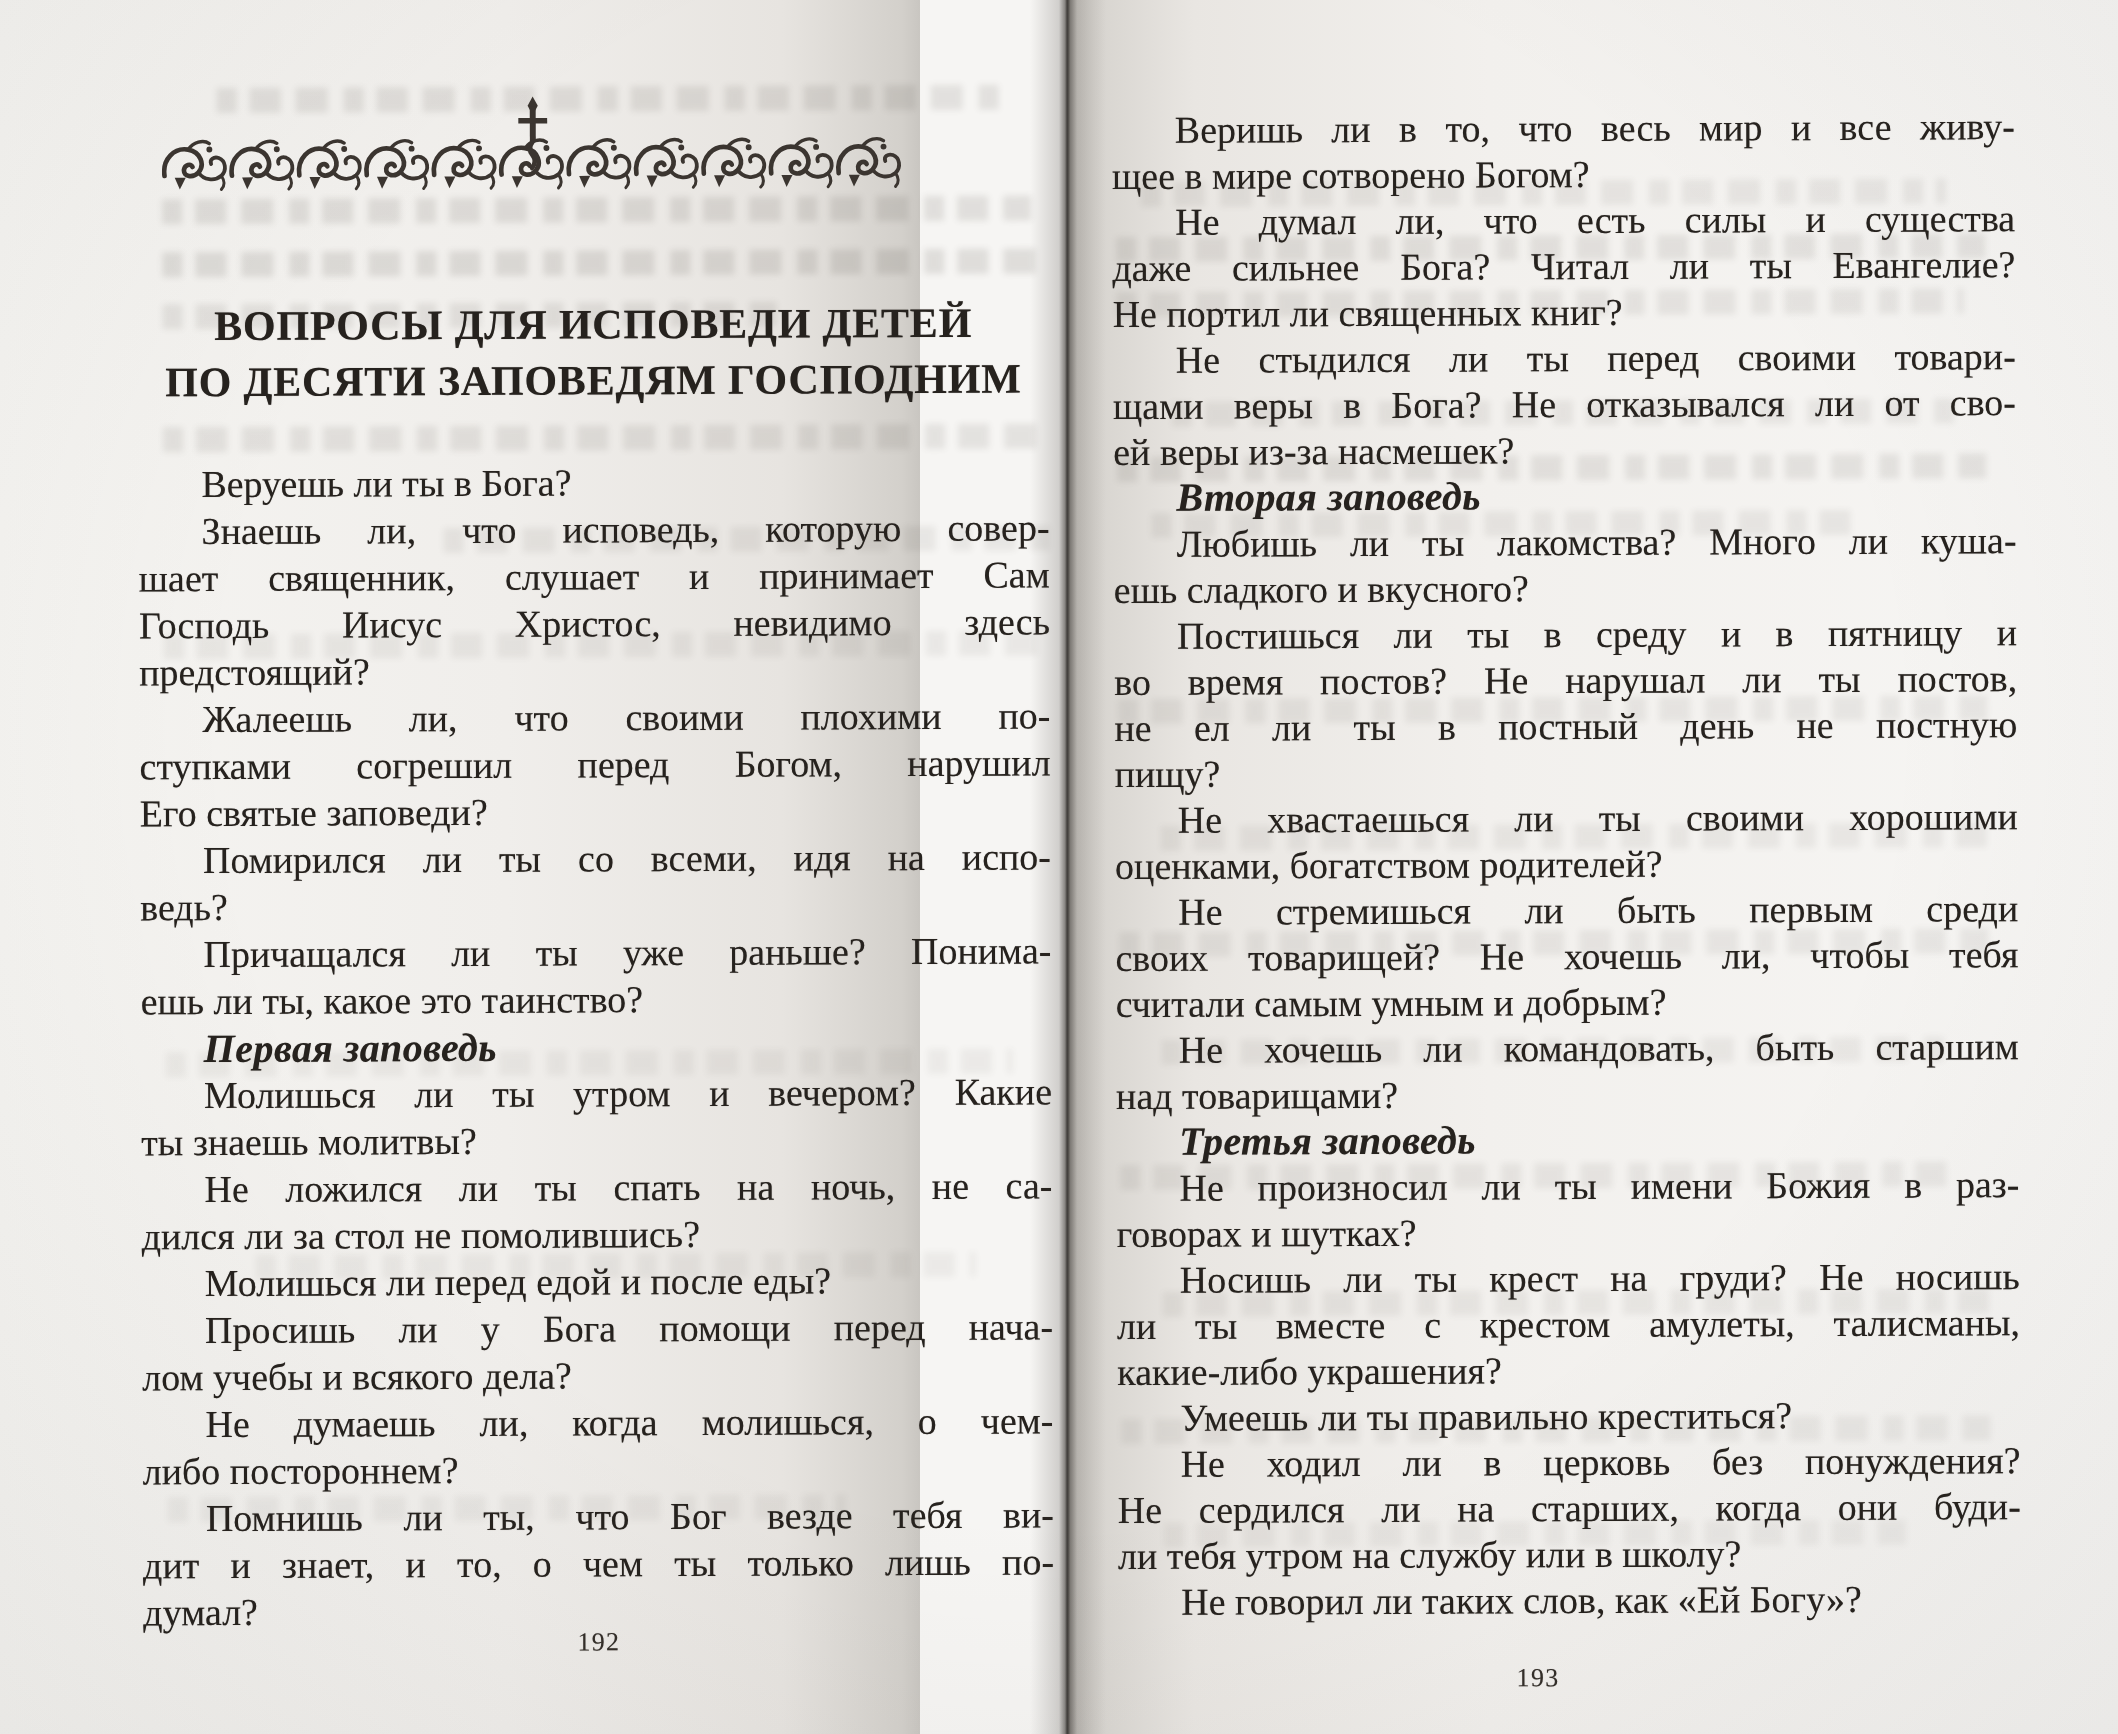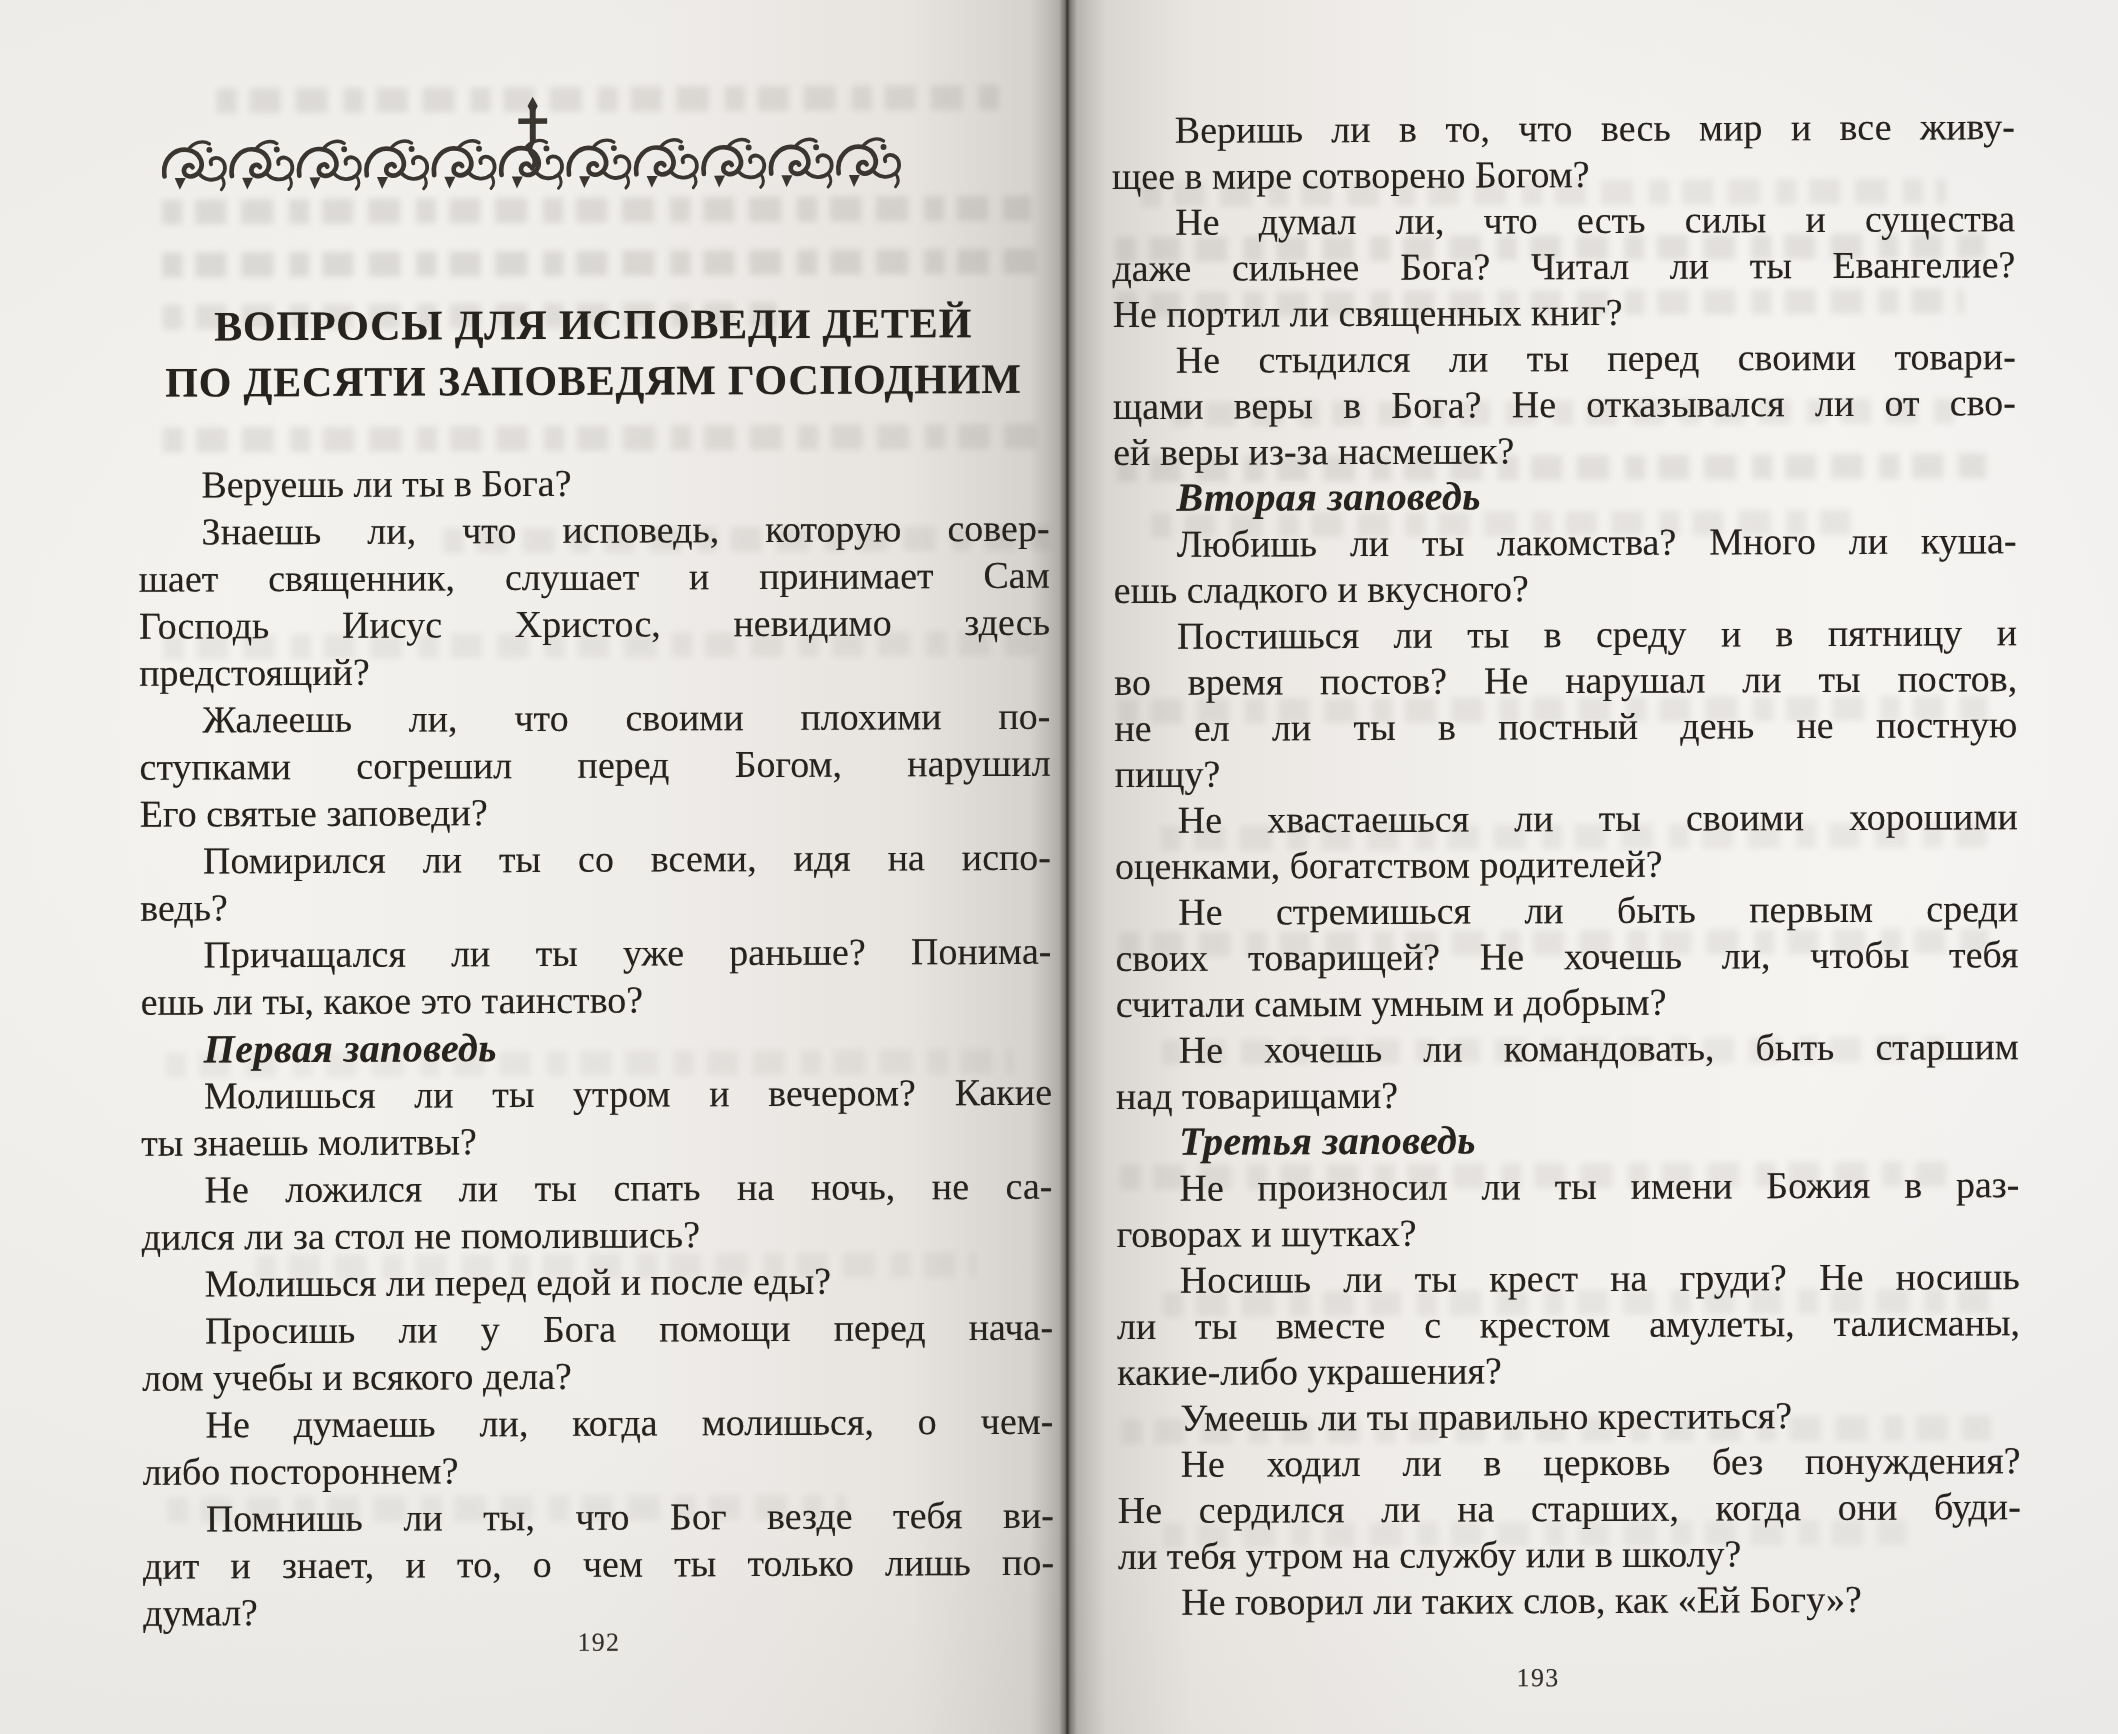--- a/index.html
+++ b/index.html
@@ -5,21 +5,21 @@
   html,body{margin:0;padding:0;background:#f6f5f3;}
   .scan{
     position:relative;
     width:2119px;height:1734px;
     overflow:hidden;
     font-family:"Liberation Serif","DejaVu Serif",serif;
     color:#26221e;
   }
   .page{position:absolute;top:0;height:100%;}
   .page-left{
-    left:0;width:1068px;
+    left:0;width:920px;
     background:linear-gradient(to right,#f6f5f2 0%,#f0eeeb 55%,#e7e4e0 85%,#d3d0cb 98%,#c9c6c1 100%);
   }
   .page-right{
     left:1068px;width:1051px;
     background:linear-gradient(to left,#f7f6f4 0%,#f2f0ed 60%,#e9e6e2 88%,#d6d3ce 98%,#ccc9c4 100%);
   }
   .scan::after{
     content:"";position:absolute;inset:0;pointer-events:none;
     background:radial-gradient(ellipse at 50% 42%,rgba(0,0,0,0) 55%,rgba(20,18,15,0.06) 100%);
   }

